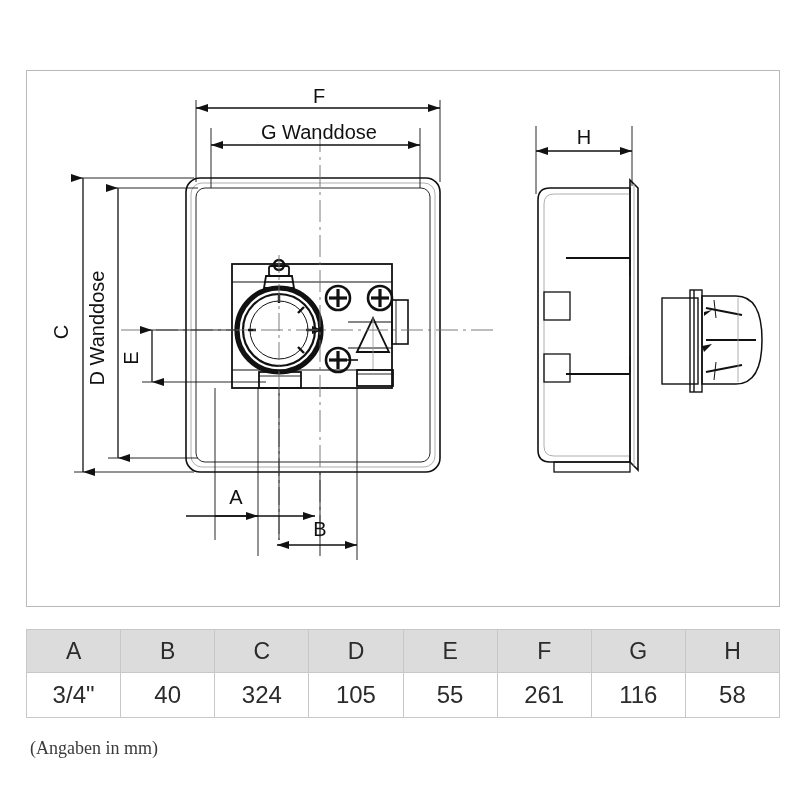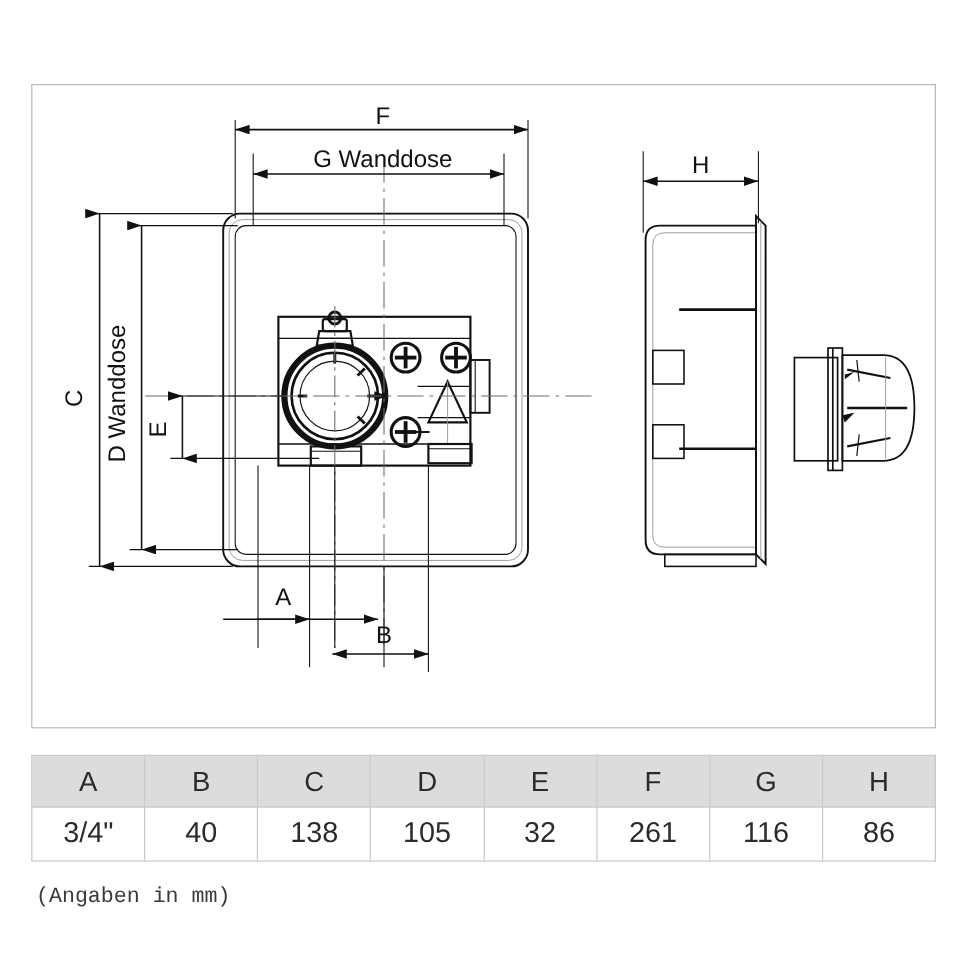--- a/index.html
+++ b/index.html
@@ -73,21 +73,21 @@
   .spec-table td {
     background: #ffffff;
     height: 42px;
     font-size: 24px;
   }
 
   .note {
     position: absolute;
     left: 30px;
     top: 738px;
-    font-family: Liberation Mono, monospace;
+    font-family: Liberation Serif, serif;
     font-size: 18px;
     color: #3a3a3a;
     white-space: nowrap;
   }
 </style>
 </head>
 <body>
 
 <div id="root">
 
@@ -282,25 +282,25 @@
         <th>E</th>
         <th>F</th>
         <th>G</th>
         <th>H</th>
       </tr>
     </thead>
     <tbody>
       <tr>
         <td>3/4"</td>
         <td>40</td>
-        <td>138</td>
+        <td>324</td>
         <td>105</td>
-        <td>32</td>
+        <td>55</td>
         <td>261</td>
         <td>116</td>
-        <td>86</td>
+        <td>58</td>
       </tr>
     </tbody>
   </table>
 
   <div class="note">(Angaben in mm)</div>
 
 </div>
 
 </body></html>

